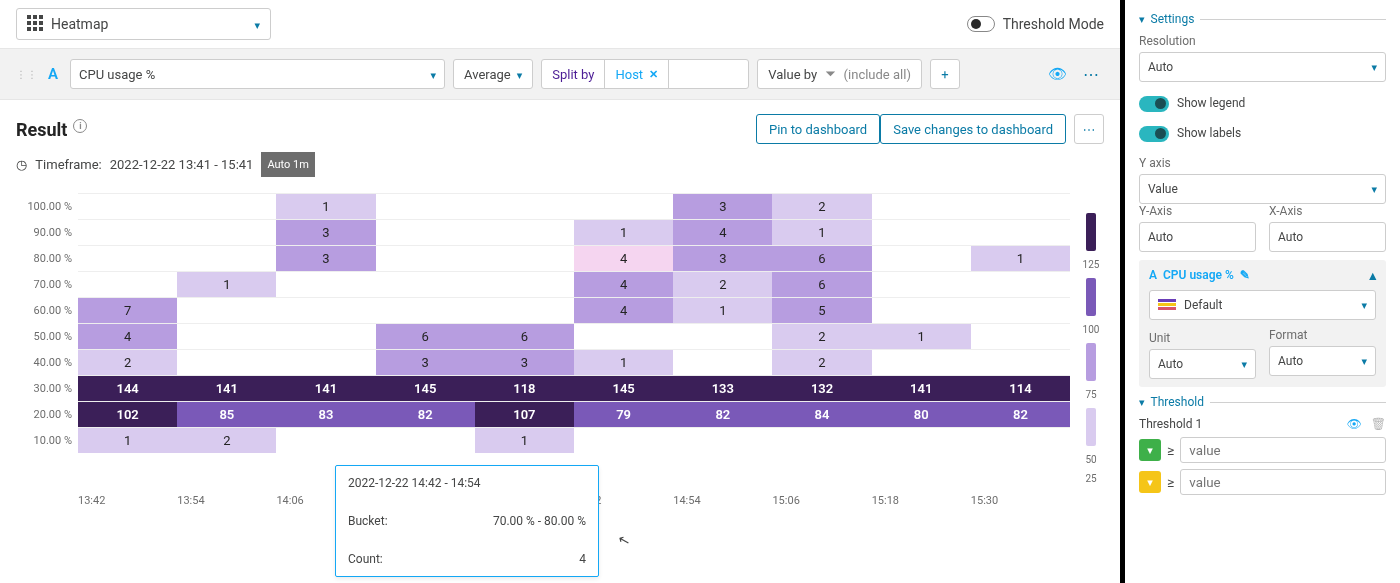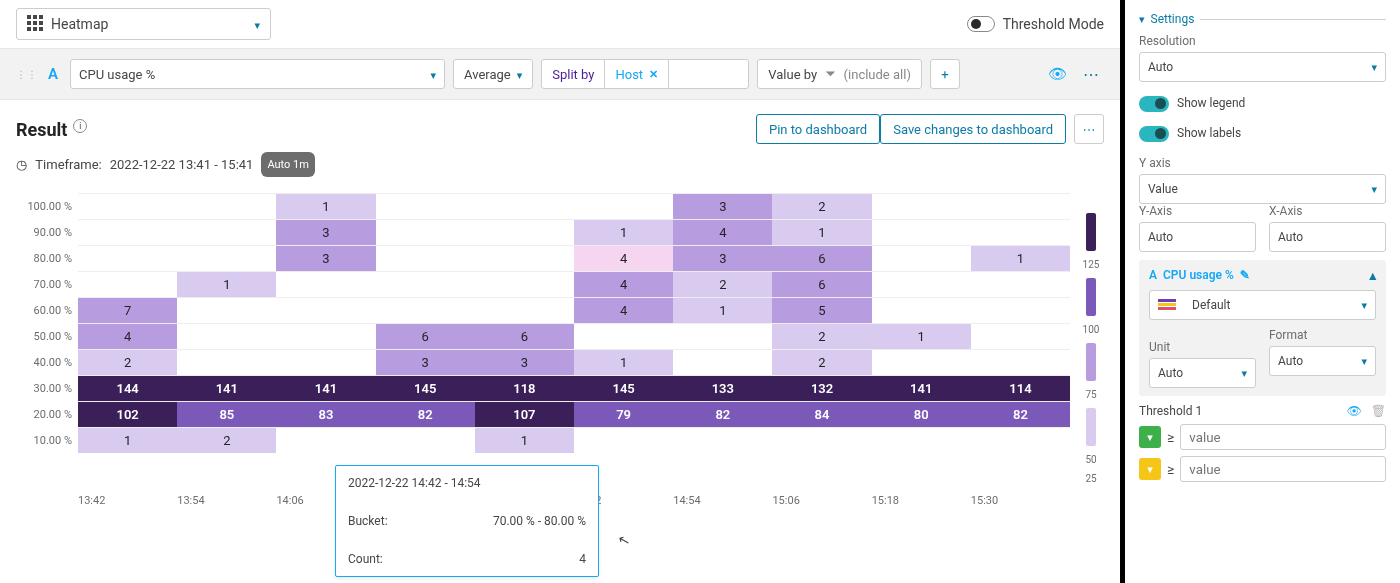--- a/index.html
+++ b/index.html
@@ -44,21 +44,21 @@
   .last-run { color:#6d6d6d; font-size:12px;}
 
   .result-hdr { display:flex; align-items:center; padding:14px 16px 4px 16px;}
   .result-hdr h2 { font-size:18px; color:#242424; display:flex; align-items:flex-start; gap:6px;}
   .info-icon { width:14px; height:14px; border:1px solid #898989; border-radius:50%; display:inline-flex; align-items:center; justify-content:center; font-size:9px; color:#898989;}
   .result-hdr .spacer{flex:1;}
   .btn-outline-sm { height:30px; padding:0 12px; font-size:13px;}
   .dots-box { width:30px;height:30px;border:1px solid #cdcdcd;border-radius:3px;display:flex;align-items:center;justify-content:center;color:#0b7ba6;cursor:pointer;}
 
   .timeframe-row { display:flex; align-items:center; gap:8px; padding:4px 16px 10px 16px; color:#454646;}
-  .auto-chip { background:#6d6d6d; color:#fff; font-size:11px; border-radius:6px; padding:6px 6px;}
+  .auto-chip { background:#6d6d6d; color:#fff; font-size:11px; border-radius:0; padding:6px 6px;}
 
   
   .chart-wrap { padding: 6px 16px 10px 16px; display:flex; }
   .y-axis { width:62px; display:flex; flex-direction:column; }
   .yl { height:26px; display:flex; align-items:center; justify-content:flex-end; padding-right:6px; font-size:11px; color:#6d6d6d;}
   .grid { flex:1; }
   .grow { display:flex; height:26px;}
   .cell { flex:1; border-top:1px solid #eee; display:flex; align-items:center; justify-content:center; color:#242424;}
   .cell.dark{color:#fff;}
   .x-axis { display:flex; margin-left:62px;}
@@ -401,41 +401,46 @@
       <span>CPU usage %</span>
       <span class="pen">✎</span>
       <span class="chev-up"></span>
     </div>
     <div class="sb-select" style="margin-top:8px">
       <span class="stripes">
           <span style="background:#6a3db8"></span>
           <span style="background:#f5c518"></span>
           <span style="background:#d9536b"></span>
         </span>
-      <span style="margin-left:16px">Default</span>
+      <span style="margin-left:8px">Default</span>
       <span class="chev"></span>
     </div>
     <div class="twocol" style="margin-top:8px">
       <div>
-        <div class="sb-lbl" style="margin-top:12px">Unit</div>
+        <div class="sb-lbl" style="margin-top:3px">Unit</div>
         <div class="sb-select">
             <span>Auto</span>
             <span class="chev"></span>
           </div>
       </div>
       <div>
         <div class="sb-lbl" style="margin-top:0">Format</div>
         <div class="sb-select">
             <span>Auto</span>
             <span class="chev"></span>
           </div>
       </div>
     </div>
   </div>
 
+  <div class="sb-sec-hdr">
+    <span class="chev"></span>
+    <span>Threshold</span>
+    <span class="line"></span>
+  </div>
   <div style="display:flex;align-items:flex-end;justify-content:space-between;margin:6px 0 4px 0;">
     <span>Threshold 1</span>
     <span>
       <span style="color:#14a8f5">👁</span>
       <span class="muted" style="margin-left:6px">🗑</span>
     </span>
   </div>
   <div class="thr-row">
     <span class="sq-swatch" style="background:#3eb049">
         <span class="chev"></span>

